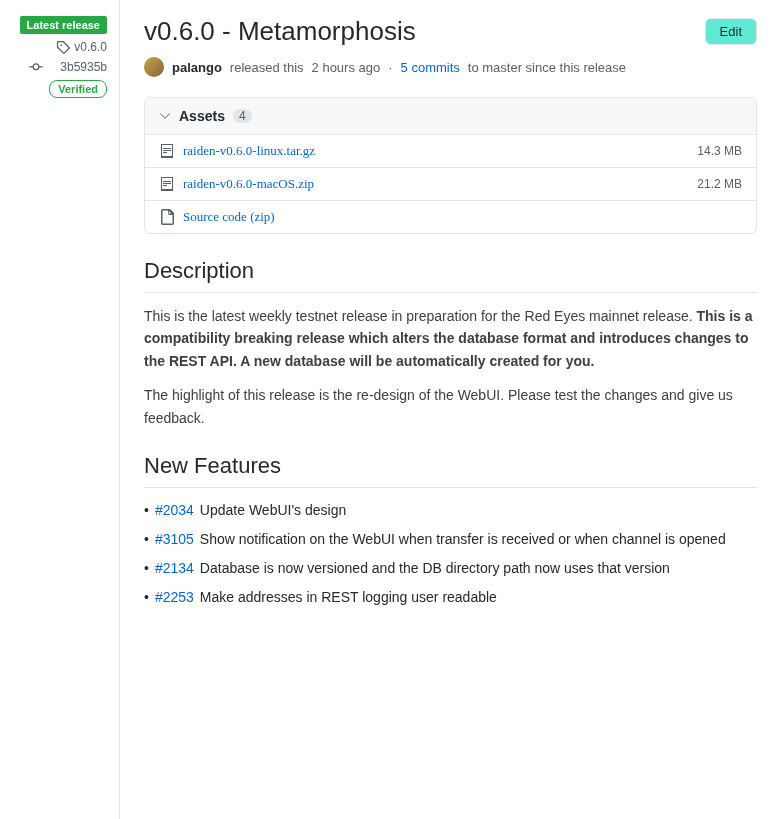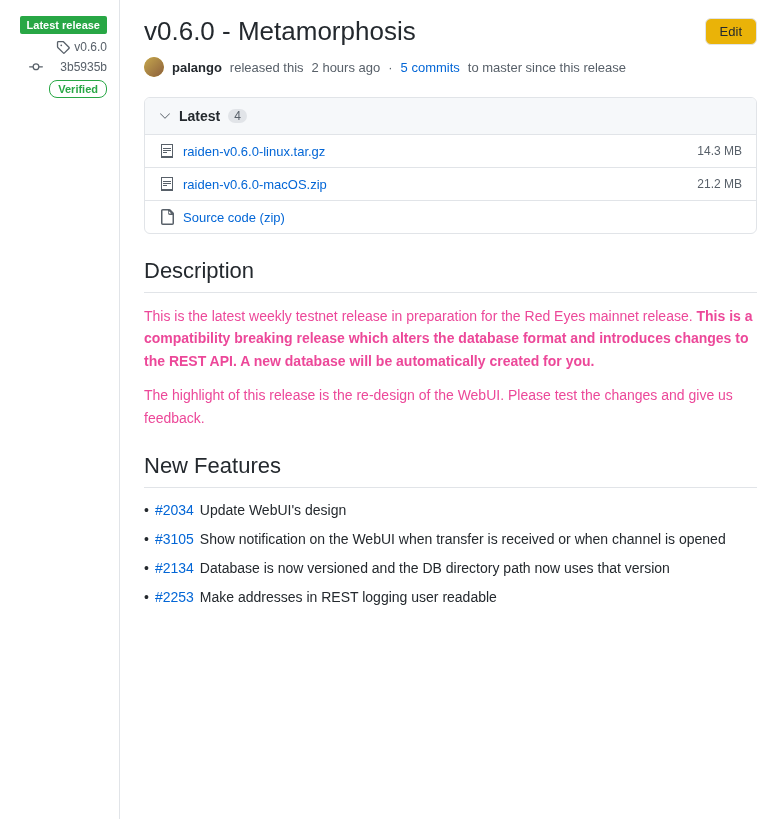--- a/index.html
+++ b/index.html
@@ -70,21 +70,21 @@
       justify-content: space-between;
       margin-bottom: 10px;
     }
     .release-title {
       font-size: 26px;
       font-weight: 300;
       color: #24292e;
     }
     .edit-button {
       border: 1px solid #e1e4e8;
-      background: #eab308;
+      background: #5eead4;
       color: #24292e;
       font-size: 13px;
       padding: 5px 14px;
       border-radius: 6px;
       cursor: pointer;
       font-weight: 500;
     }
     .release-meta {
       display: flex;
       align-items: center;
@@ -159,38 +159,39 @@
     }
     .asset-left {
       display: flex;
       align-items: center;
       gap: 8px;
     }
     .asset-link {
       color: #0366d6;
       text-decoration: none;
       font-size: 13px;
+      font-family: Liberation Serif, serif;
     }
     .asset-size {
       font-size: 12px;
       color: #586069;
     }
     
     .section-title {
       font-size: 22px;
       font-weight: 300;
       color: #24292e;
       margin-bottom: 12px;
       padding-bottom: 8px;
       border-bottom: 1px solid #e1e4e8;
     }
     .description-text {
       font-size: 14px;
       line-height: 1.6;
-      color: #ec4899;
+      color: #404040;
       margin-bottom: 12px;
     }
     .description-section {
       margin-bottom: 24px;
     }
     
     .features-section {
       margin-bottom: 8px;
     }
     .features-list {
@@ -260,21 +261,21 @@
       <span>·</span>
       <a class="commits-link">5 commits</a>
       <span>to master since this release</span>
     </div>
 
     <div class="assets-section">
       <div class="assets-header">
         <svg width="12" height="12" viewBox="0 0 16 16" fill="#586069">
           <path fill-rule="evenodd" d="M1.646 4.646a.5.5 0 01.708 0L8 10.293l5.646-5.647a.5.5 0 01.708.708l-6 6a.5.5 0 01-.708 0l-6-6a.5.5 0 010-.708z"></path>
         </svg>
-        <span class="assets-header-title">Latest</span>
+        <span class="assets-header-title">Assets</span>
         <span class="assets-count">4</span>
       </div>
 
       <div class="asset-row">
         <div class="asset-left">
           <svg width="16" height="16" viewBox="0 0 16 16" fill="#586069">
             <path fill-rule="evenodd" d="M4 5h8v1H4V5zm0 2h8v1H4V7zm0 2h4v1H4V9zm-2 4V1h12v14H2V13zm1 0h10V2H3v11z"></path>
           </svg>
           <a class="asset-link">raiden-v0.6.0-linux.tar.gz</a>
         </div>

